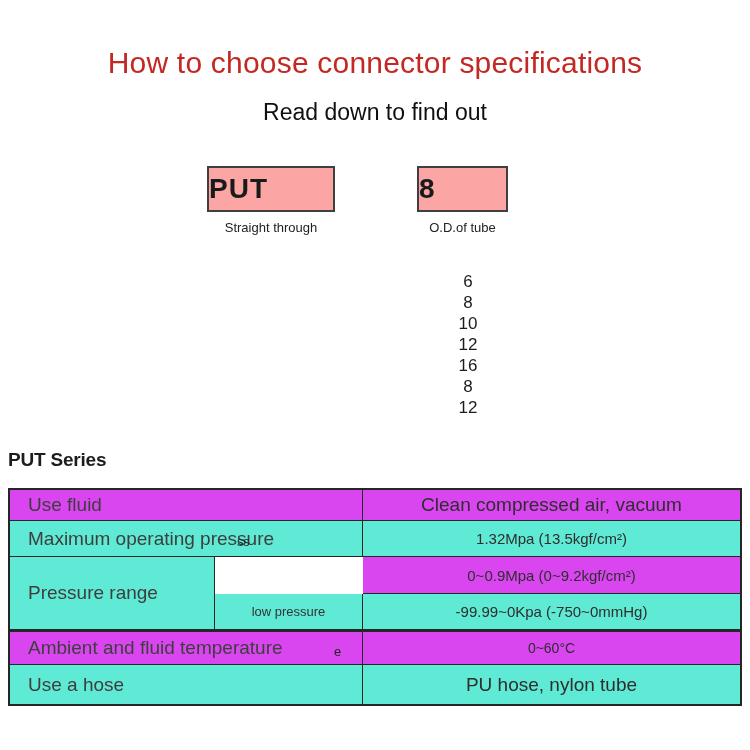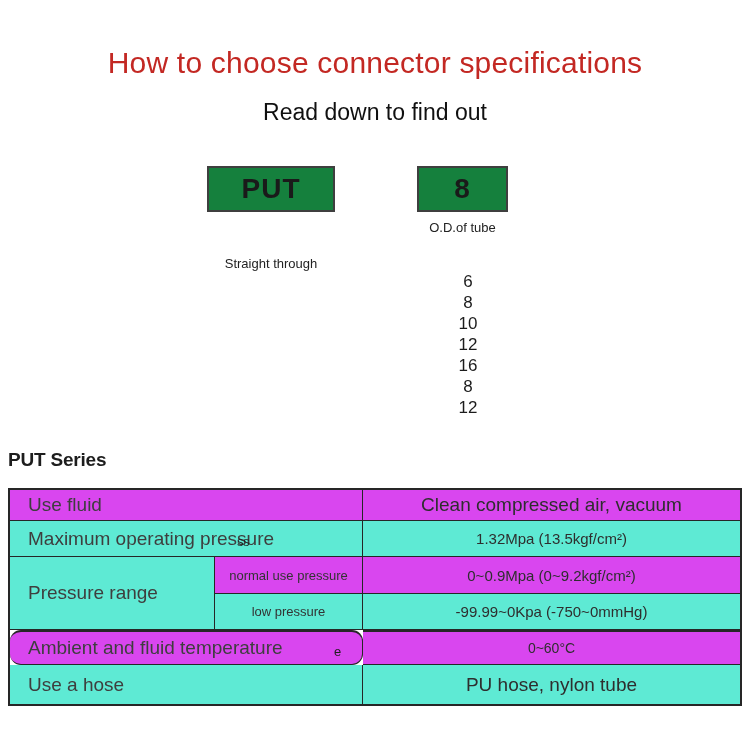--- a/index.html
+++ b/index.html
@@ -10,31 +10,31 @@
   .title{
     position:absolute;top:46px;left:0;width:750px;text-align:center;
     font-size:30px;font-weight:400;color:#c32823;letter-spacing:0.2px;
   }
   .subtitle{
     position:absolute;top:99px;left:0;width:750px;text-align:center;
     font-size:23px;font-weight:400;color:#101010;
   }
   .code-box{
     position:absolute;top:166px;height:46px;box-sizing:border-box;
-    border:2px solid #3f3f3f;background:#15803d;
-    display:flex;align-items:center;justify-content:center;
+    border:2px solid #3f3f3f;background:#fca5a5;
+    display:flex;align-items:center;
     font-size:28px;font-weight:700;color:#1a1a1a;letter-spacing:1px;
   }
   .box-model{left:207px;width:128px;}
   .box-size{left:417px;width:91px;}
   .code-caption{
     position:absolute;top:220px;text-align:center;
     font-size:13px;color:#222222;
   }
-  .caption-model{left:207px;width:128px;margin-top:36px;}
+  .caption-model{left:207px;width:128px;}
   .caption-size{left:417px;width:91px;}
   .options{
     position:absolute;left:418px;top:271px;width:100px;text-align:center;
     font-size:17px;line-height:21px;color:#1c1c1c;
   }
   .series-heading{
     position:absolute;left:8px;top:449px;
     font-size:19px;font-weight:700;color:#1d1d1d;letter-spacing:-0.2px;
   }
   .spec-table{
@@ -97,26 +97,25 @@
 
   <div class="spec-table">
 
     <div class="cell label-cell beige span2 bb br" style="grid-row:1;">Use fluid</div>
     <div class="cell value-cell beige col3 bb fs17" style="grid-row:1;">Clean compressed air, vacuum</div>
 
     <div class="cell label-cell white span2 bb br" style="grid-row:2;">Maximum operating pressure</div>
     <div class="cell value-cell white col3 bb fs15" style="grid-row:2;">1.32Mpa  (13.5kgf/cm²)</div>
 
     <div class="cell label-cell white rowspan2 bb br">Pressure range</div>
-    <div class="cell sub-label-cell beige bb br" style="grid-row:3;grid-column:2;">normal use pressure</div>
     <div class="cell value-cell beige col3 bb fs15" style="grid-row:3;">0~0.9Mpa  (0~9.2kgf/cm²)</div>
     <div class="cell sub-label-cell white bb br" style="grid-row:4;grid-column:2;">low pressure</div>
     <div class="cell value-cell white col3 bb fs15" style="grid-row:4;">-99.99~0Kpa  (-750~0mmHg)</div>
 
-    <div class="cell label-cell beige span2 bb br bt-thick" style="grid-row:5;border-radius:11px;">Ambient and fluid temperature</div>
+    <div class="cell label-cell beige span2 bb br bt-thick" style="grid-row:5;">Ambient and fluid temperature</div>
     <div class="cell value-cell beige col3 bb bt-thick fs14" style="grid-row:5;">0~60°C</div>
 
     <div class="cell value-cell white col3 fs19" style="grid-row:6;">PU hose, nylon tube</div>
     <div class="cell label-cell white span2 br" style="grid-row:6;">Use a hose</div>
 
     <span class="artifact artifact-ss">ss</span>
     <span class="artifact artifact-e">e</span>
   </div>
 
 </div>

